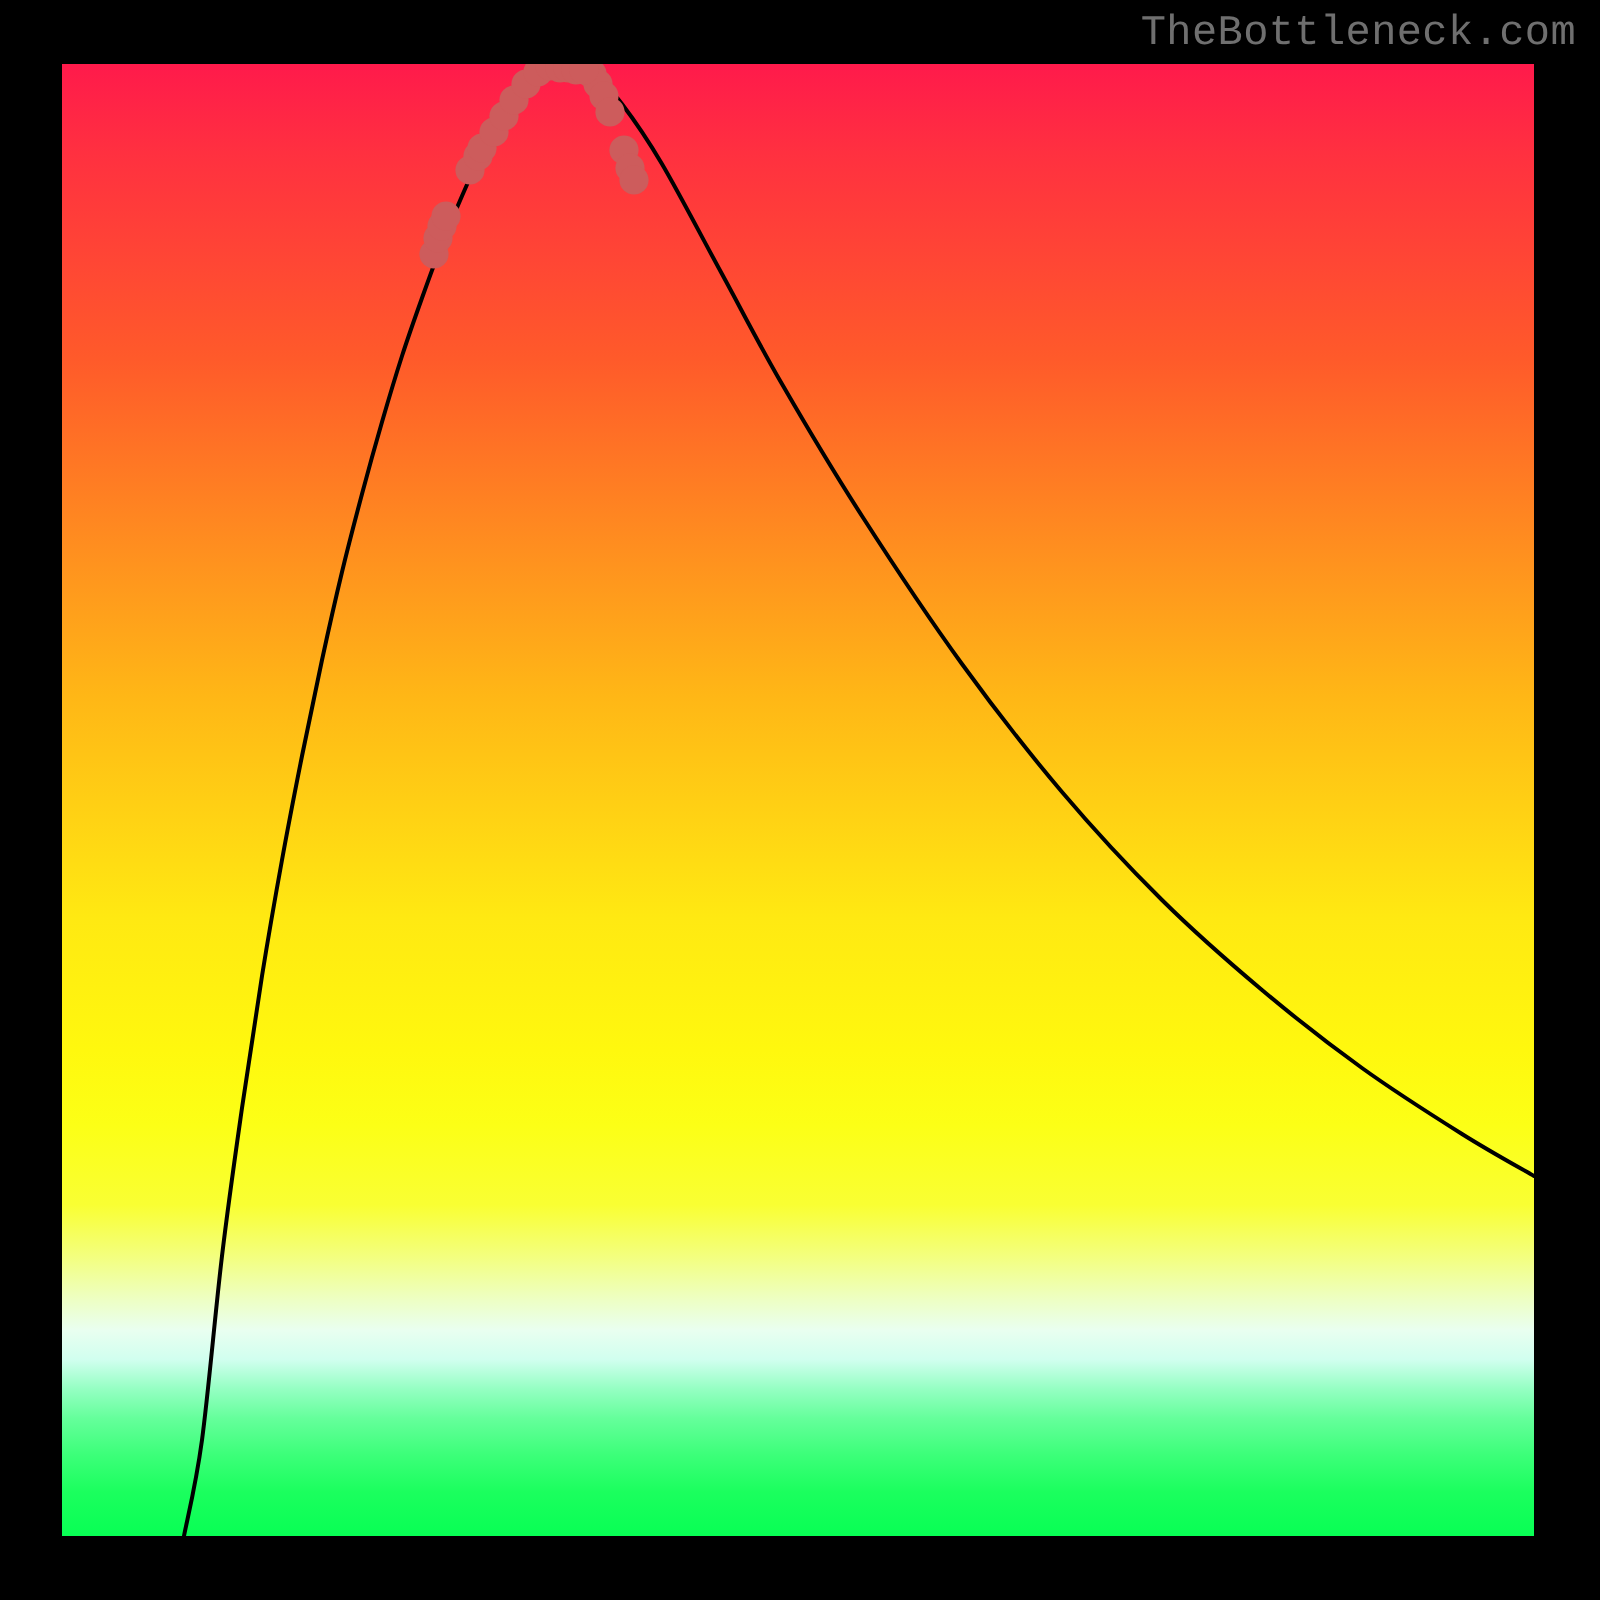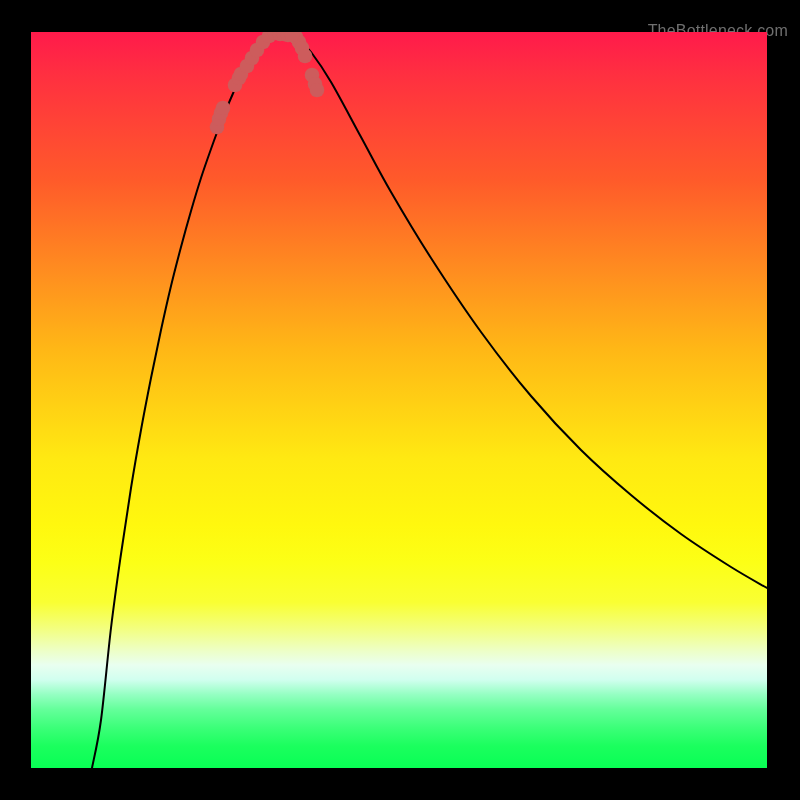--- a/index.html
+++ b/index.html
@@ -45,27 +45,28 @@
   }
   .curve-layer {
     position: absolute;
     left: 0;
     top: 0;
     width: 736px;
     height: 736px;
   }
   .watermark {
     position: absolute;
-    top: 22px;
+    top: 6px;
     right: 12px;
     color: #6f6f6f;
-    font-size: 16px;
+    font-size: 21px;
     font-weight: 500;
     letter-spacing: 0.2px;
     user-select: none;
+    font-family: Liberation Mono, monospace;
   }
 </style>
 </head>
 <body>
 
 <div class="stage">
 
   <div class="watermark">TheBottleneck.com</div>
 
   <div class="plot-area">

